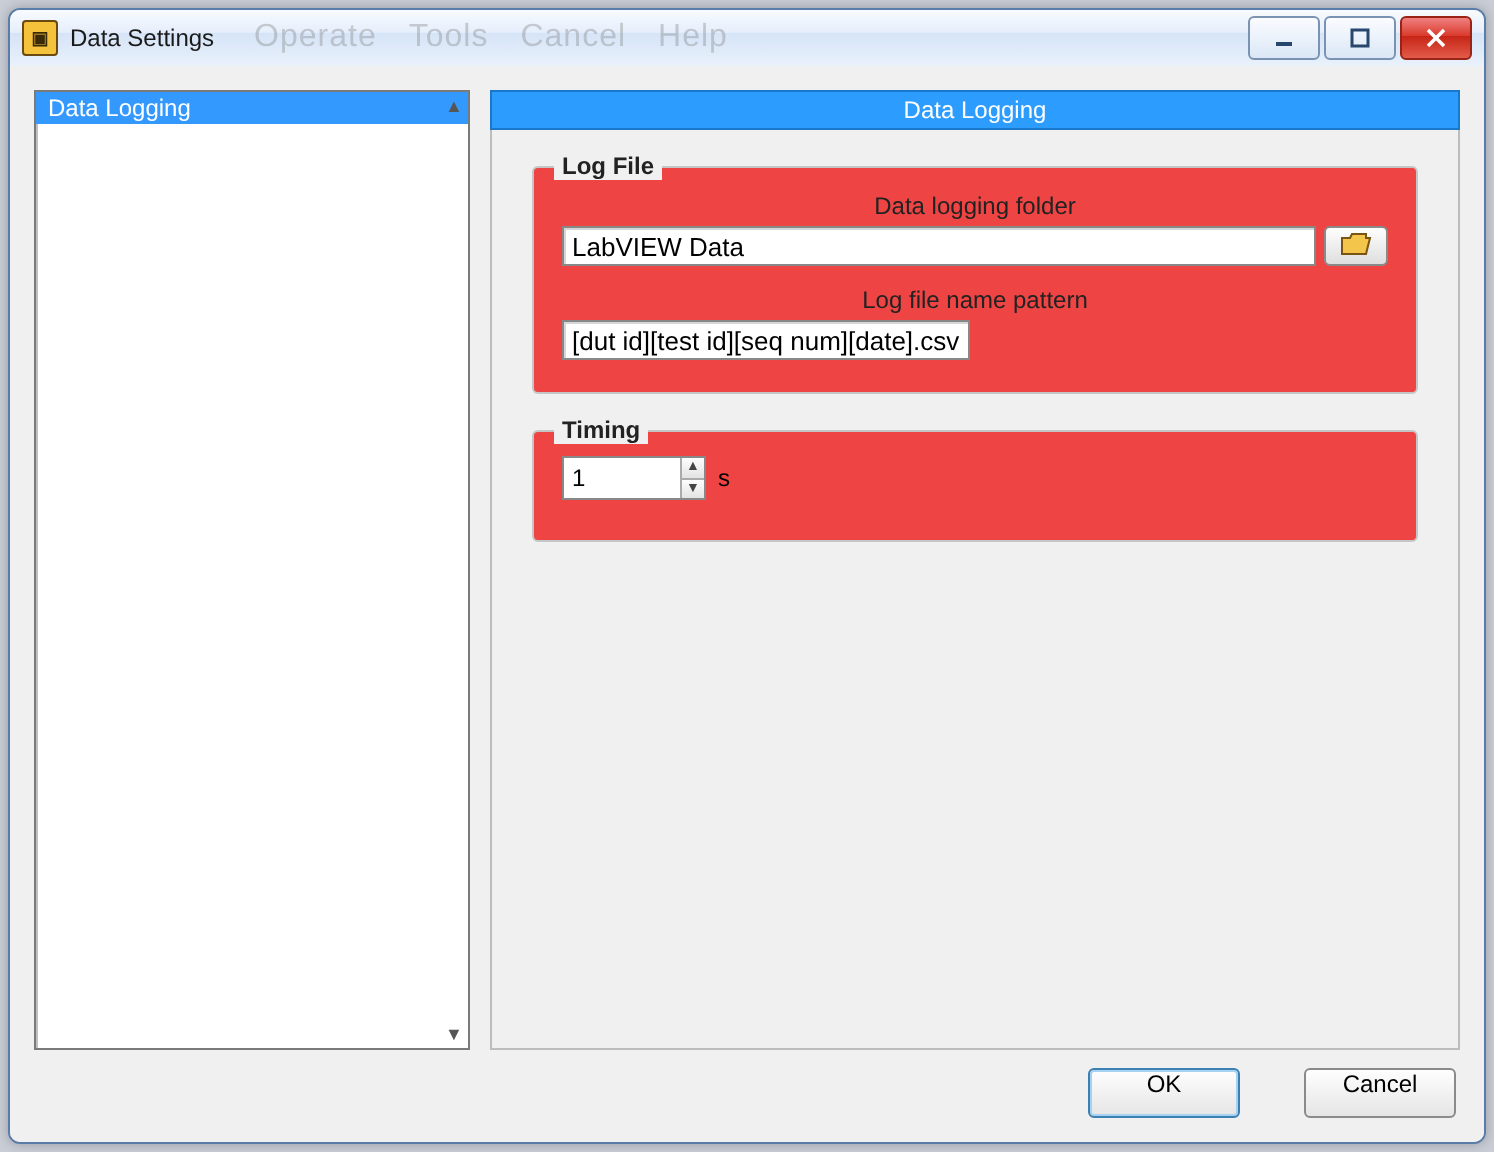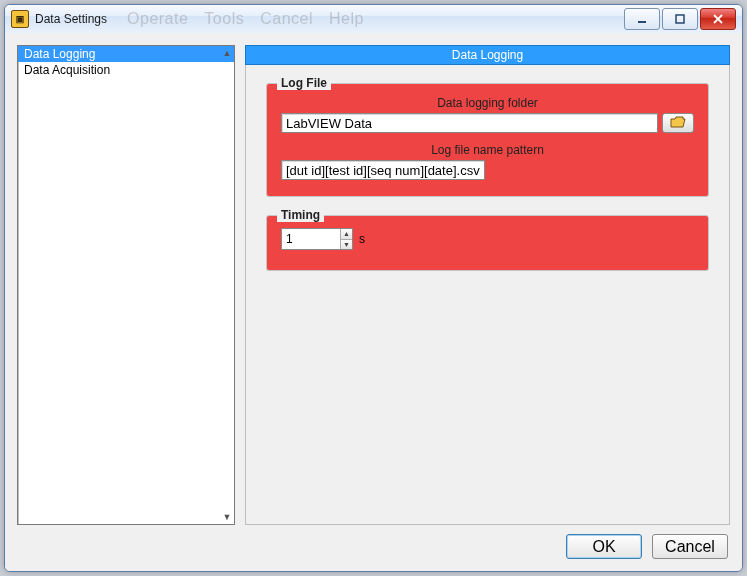--- a/index.html
+++ b/index.html
@@ -235,23 +235,24 @@
     bottom: 12px;
     display:flex;
     gap:10px;
   }
   .dlg-btn {
     min-width: 74px;
     height: 23px;
     border-radius: 3px;
     border: 1px solid #8a8a8a;
     background: linear-gradient(to bottom,#fefefe,#e5e5e5);
-    display:flex;align-items:center;justify-content:center;
+    display:flex;align-items:flex-start;justify-content:center;
     font-family: inherit;
-    font-size: 16px;
+    font-size: 12px;
+    margin-left: 22px;
   }
   .dlg-btn.default {
     border: 1px solid #3c7fb1;
     box-shadow: 0 0 0 1px #a7d1f0 inset;
   }
 </style>
 </head>
 <body>
 
 <div class="window">
@@ -286,23 +287,20 @@
   </div>
 
   <div class="client">
     <div class="cols">
       <div class="category-box">
         <div class="scroll-indicator up">▲</div>
         <div class="category-list">
           <div class="cat-item selected">
             <span>Data Logging</span>
           </div>
-          <div class="cat-item">
-            <span>Data Acquisition</span>
-          </div>
         </div>
         <div class="scroll-indicator down">▼</div>
       </div>
 
       <div class="right-pane">
         <div class="pane-header">Data Logging</div>
         <div class="pane-body">
 
           <div class="groupbox">
             <div class="legend">Log File</div>

